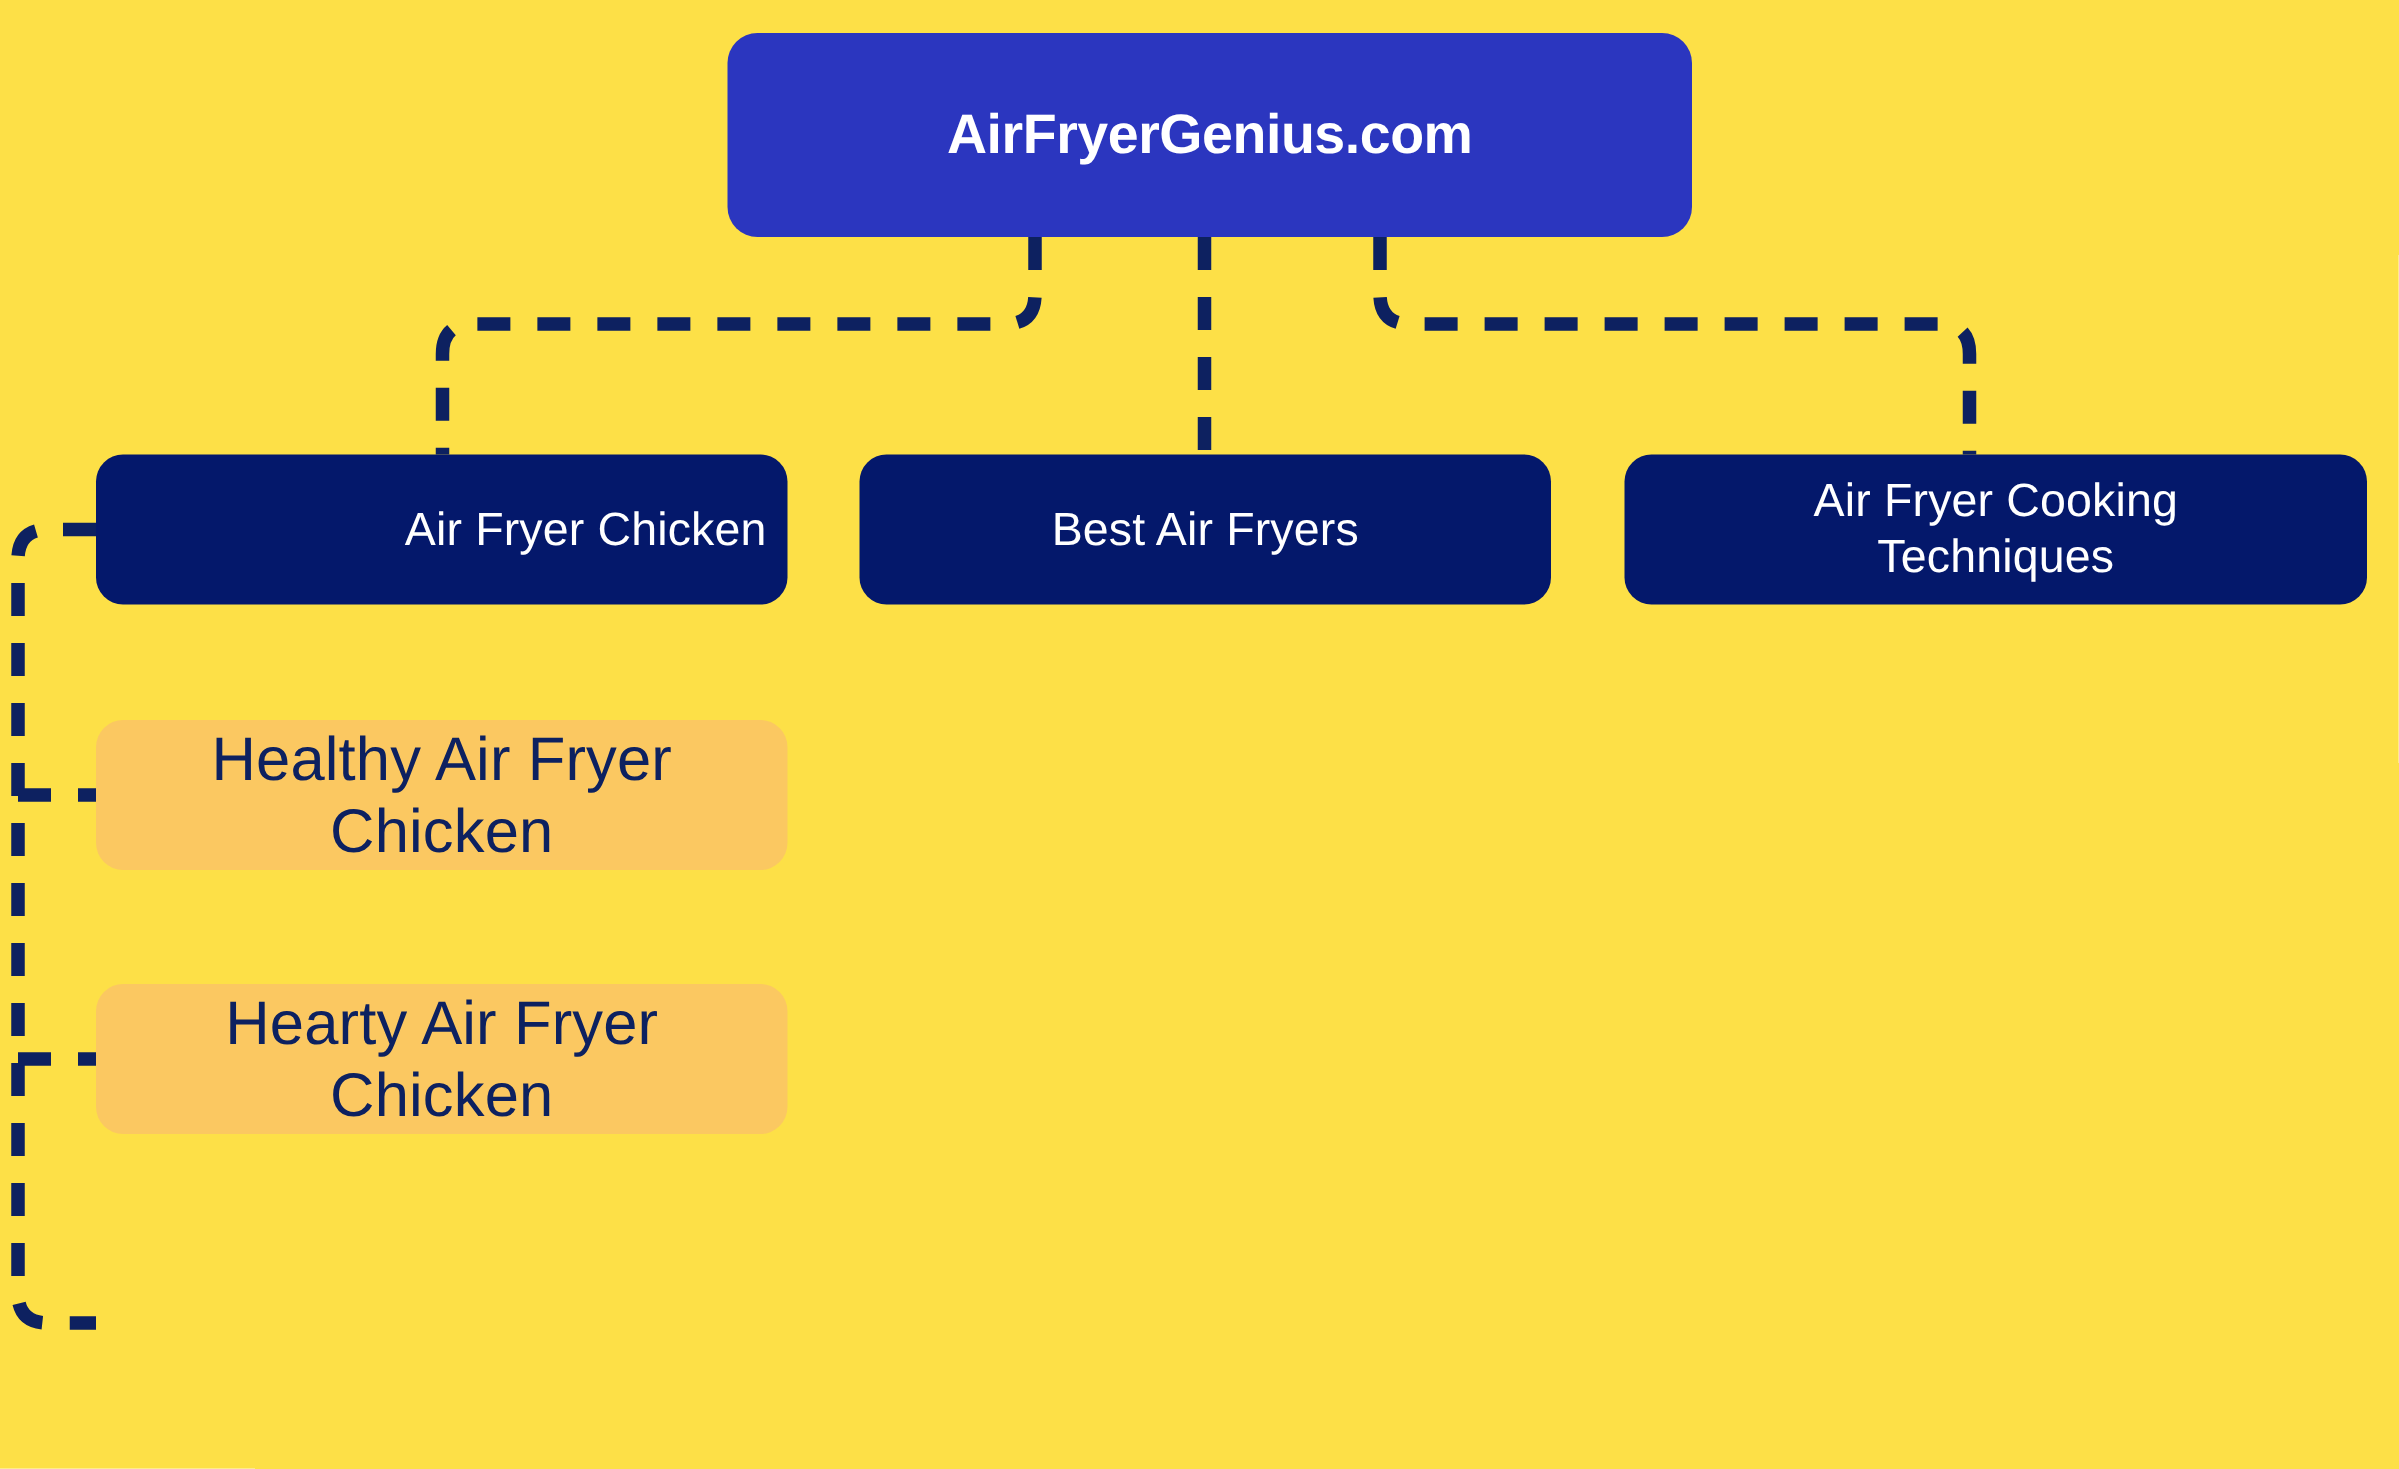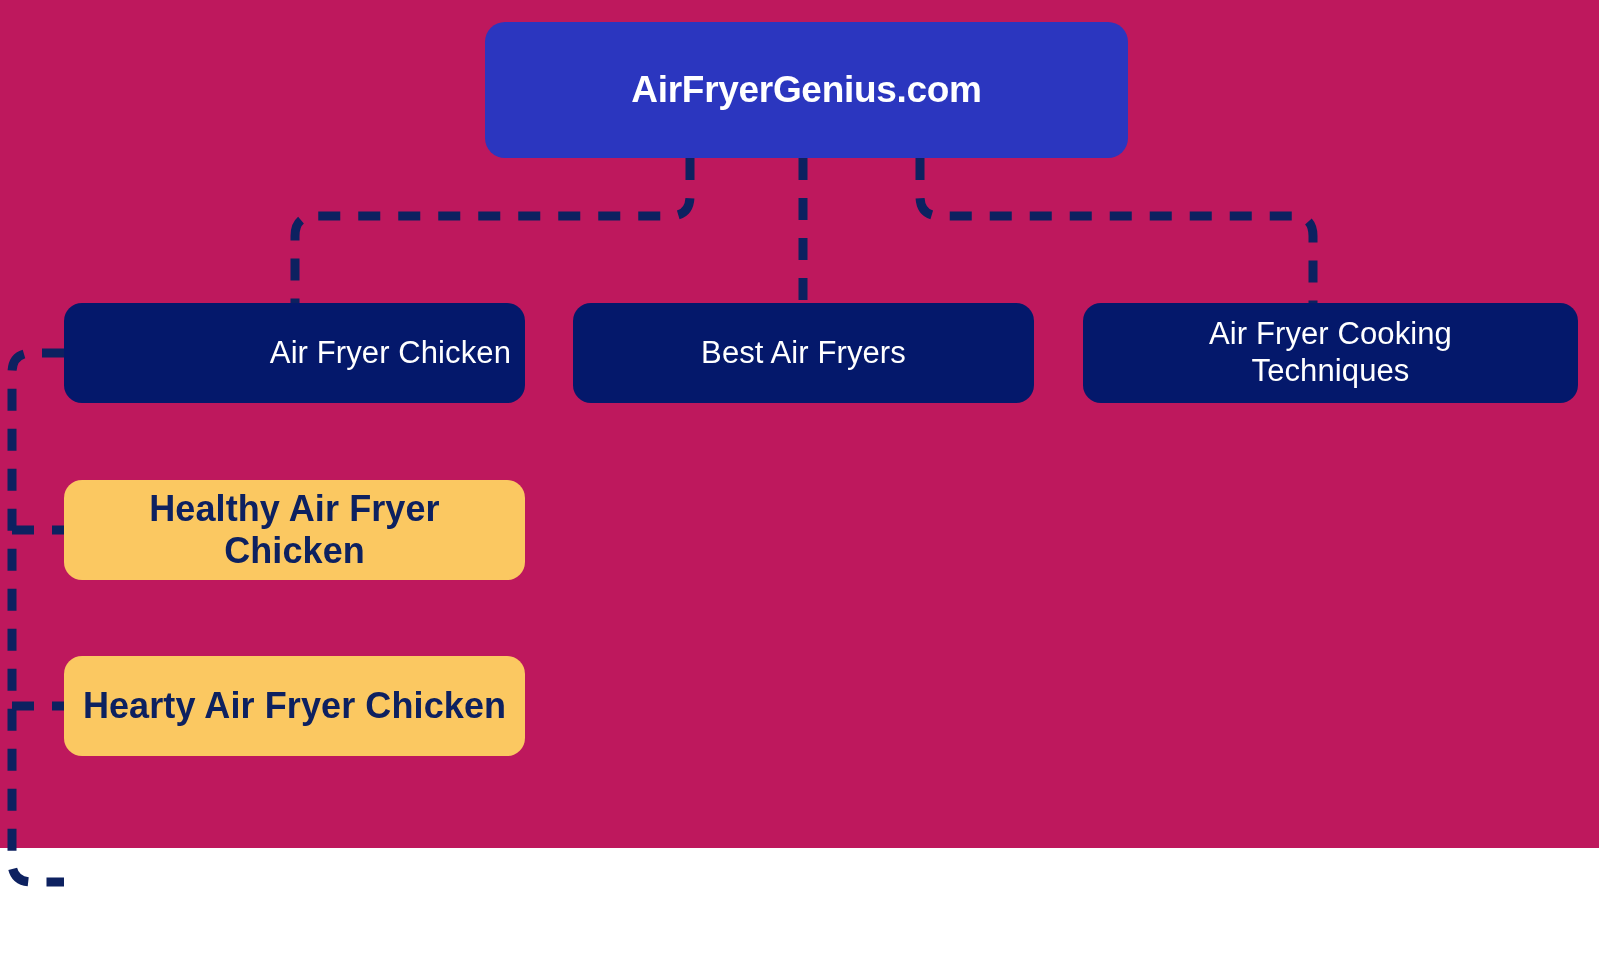--- a/index.html
+++ b/index.html
@@ -9,22 +9,22 @@
   }
   body {
     width: 1599px;
     height: 979px;
     font-family: "Liberation Sans", sans-serif;
     overflow: hidden;
   }
   #canvas {
     position: relative;
     width: 1599px;
-    height: 848px;
-    background: #be185d;
+    height: 979px;
+    background: #fde047;
   }
   #connectors {
     position: absolute;
     left: 0;
     top: 0;
     width: 1599px;
     height: 979px;
     pointer-events: none;
   }
   .node {
@@ -53,22 +53,22 @@
   .node-branch {
     background: #04186b;
     color: #ffffff;
     font-weight: normal;
     font-size: 31px;
     letter-spacing: 0.1px;
   }
   .node-leaf {
     background: #fbc861;
     color: #0d2160;
-    font-weight: bold;
-    font-size: 36px;
+    font-weight: normal;
+    font-size: 41px;
     letter-spacing: 0.1px;
   }
 </style>
 </head>
 <body>
 
 <div id="canvas">
 
   <svg id="connectors" viewBox="0 0 1599 979" width="1599" height="979" xmlns="http://www.w3.org/2000/svg">
     <g fill="none" stroke="#0d2160" stroke-width="9" stroke-linecap="butt" stroke-dasharray="22 18">

